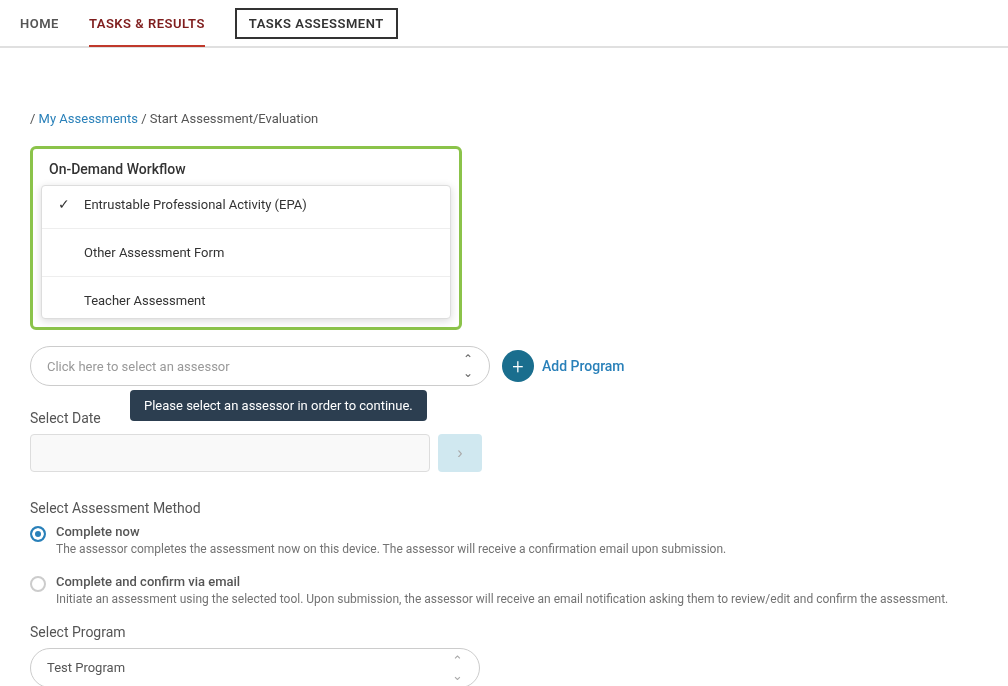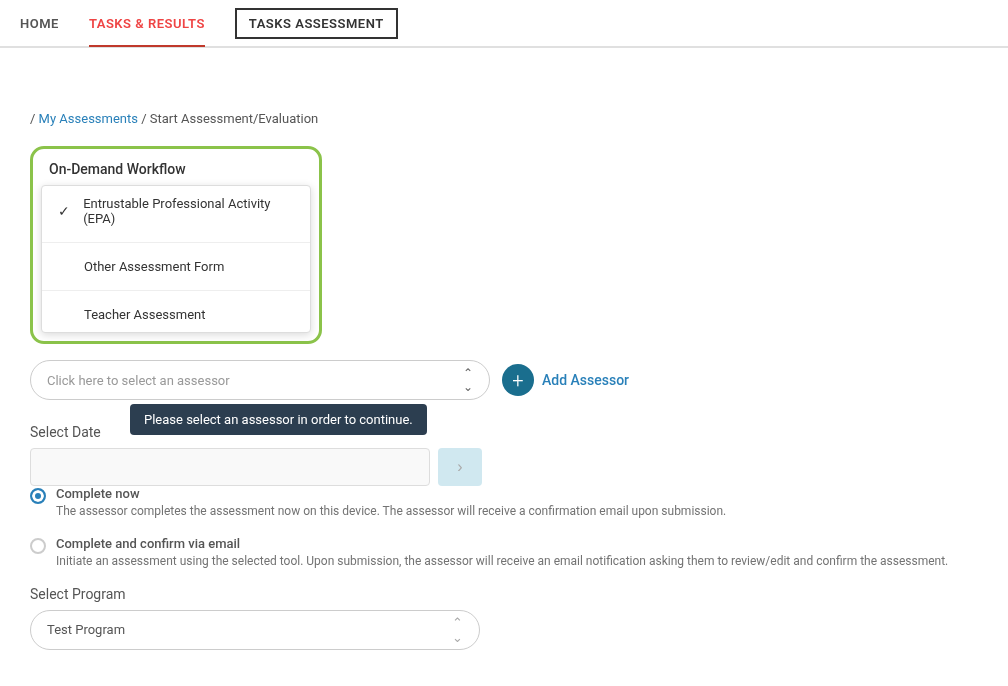--- a/index.html
+++ b/index.html
@@ -29,21 +29,21 @@
       color: #555;
       cursor: pointer;
       padding: 14px 0;
       text-decoration: none;
       position: relative;
     }
     .nav-item.home {
       color: #555;
     }
     .nav-item.tasks {
-      color: #ef4444;
+      color: #7f1d1d;
     }
     .nav-item.tasks::after {
       content: '';
       position: absolute;
       bottom: -2px;
       left: 0; right: 0;
       height: 2px;
       background: #c0392b;
     }
     .nav-item.start-assessment {
@@ -69,22 +69,22 @@
     }
 
     
     .main-content {
       padding: 10px 30px;
     }
 
     
     .workflow-box {
       border: 3px solid #8bc34a;
-      border-radius: 14px;
-      width: 292px;
+      border-radius: 6px;
+      width: 432px;
       position: relative;
       background: #fff;
       z-index: 10;
     }
     .workflow-header {
       padding: 12px 16px 8px;
       font-size: 14px;
       font-weight: 500;
       color: #333;
     }
@@ -300,34 +300,35 @@
     </div>
   </div>
 
   <div class="assessor-section">
     <div class="assessor-select">
       <span>Click here to select an assessor</span>
       <span class="chevrons">⌃<br>⌄</span>
     </div>
     <div class="add-assessor-btn">
       <div class="plus-circle">+</div>
-      <span>Add Assessor</span>
+      <span>Add Program</span>
     </div>
 
     <div class="tooltip">Please select an assessor in order to continue.</div>
   </div>
 
   <div class="section-label">Select Date</div>
   <div class="date-row">
     <input class="date-input" type="text" style="">
     <button class="date-arrow-btn">
       <span>›</span>
     </button>
   </div>
 
+  <div class="section-label" style="margin-top:28px;">Select Assessment Method</div>
 
   <div class="method-option">
     <div class="method-radio selected"></div>
     <div>
       <div class="method-title">Complete now</div>
       <div class="method-desc">The assessor completes the assessment now on this device. The assessor will receive a confirmation email upon submission.</div>
     </div>
   </div>
 
   <div class="method-option">

